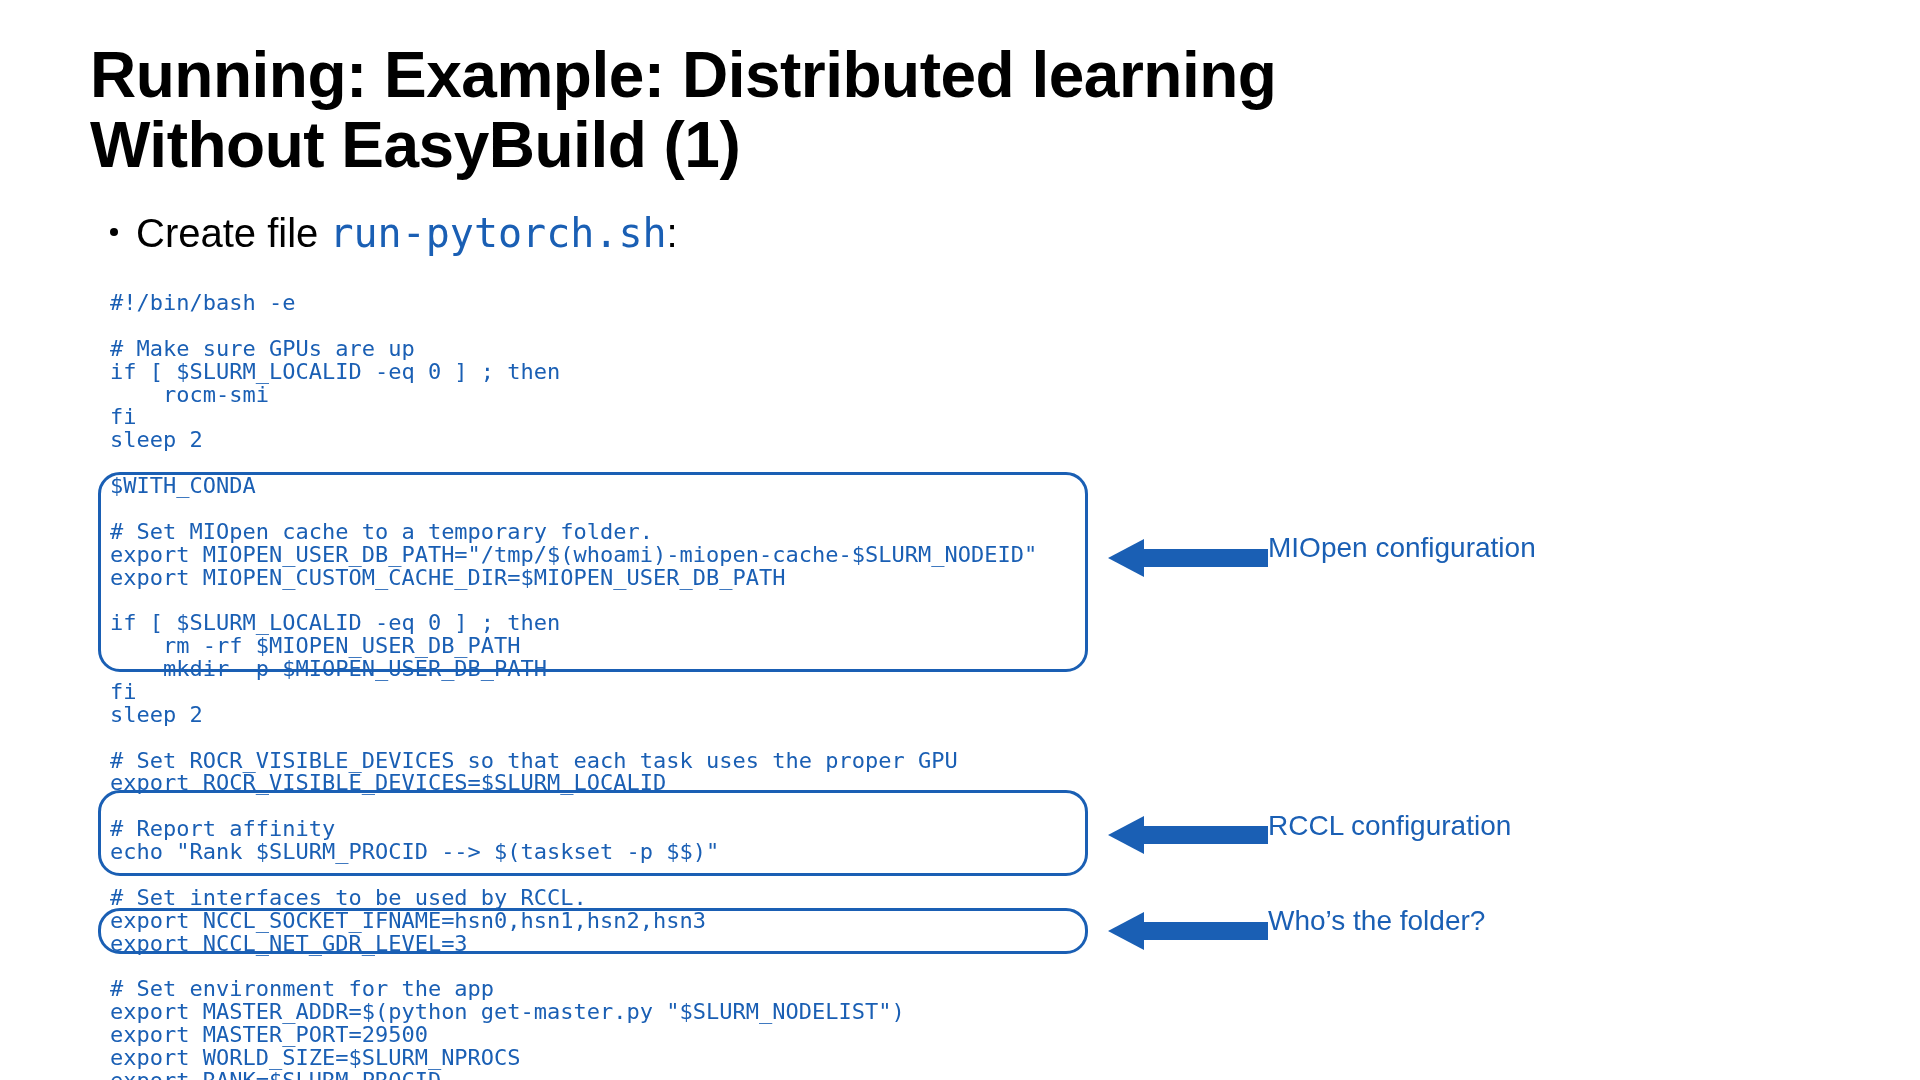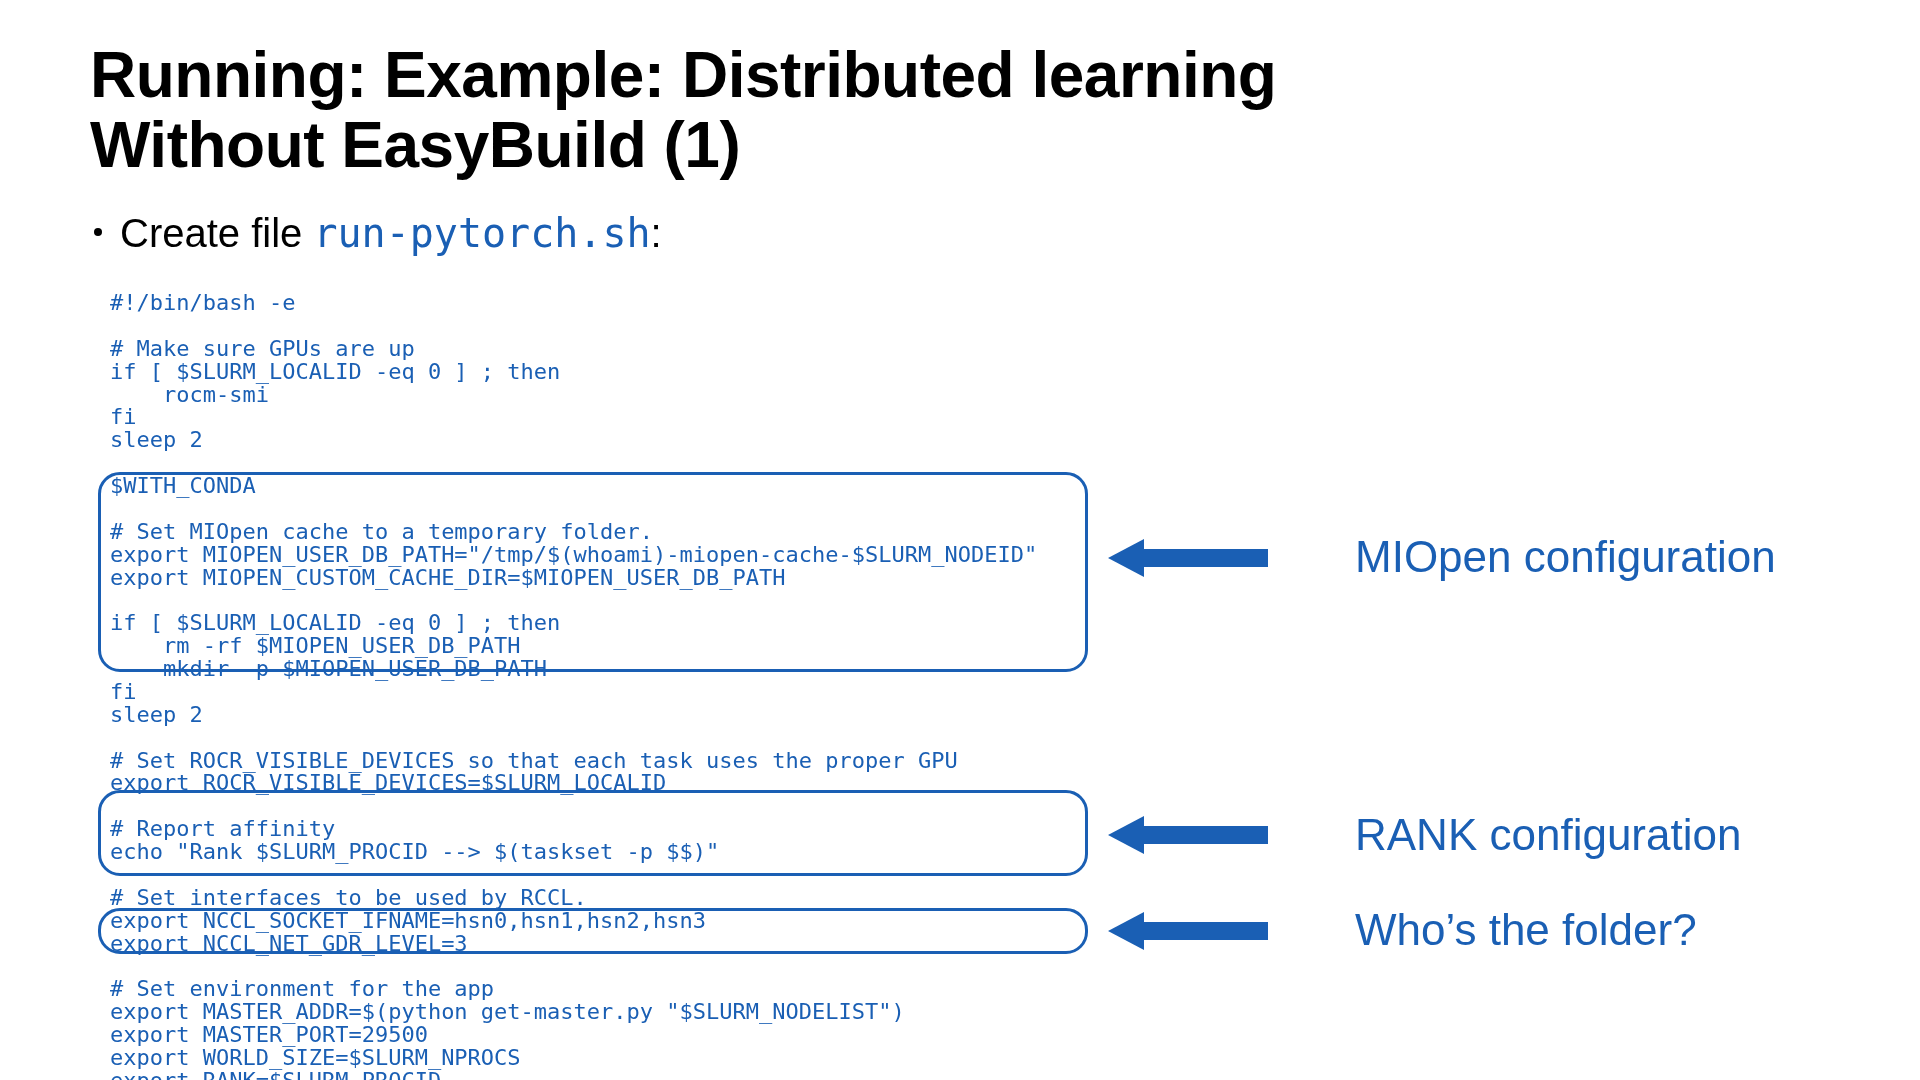--- a/index.html
+++ b/index.html
@@ -23,21 +23,21 @@
     top: 40px;
     right: 90px;
     font-weight: 800;
     font-size: 64px;
     line-height: 1.1;
     color: #000;
     letter-spacing: -0.5px;
   }
   .bullet {
     position: absolute;
-    left: 94px;
+    left: 110px;
     top: 210px;
     font-size: 40px;
     color: #000;
   }
   .bullet .dot {
     display: inline-block;
     width: 8px;
     height: 8px;
     background: #000;
     border-radius: 50%;
@@ -93,22 +93,22 @@
     height: 0;
     border-top: 19px solid transparent;
     border-bottom: 19px solid transparent;
     border-right: 36px solid #1a5fb4;
   }
   .arrow.a1 { top: 545px; }
   .arrow.a2 { top: 822px; }
   .arrow.a3 { top: 918px; }
   .label {
     position: absolute;
-    left: 1355px;
-    font-size: 44px;
+    left: 1268px;
+    font-size: 28px;
     color: #1a5fb4;
     white-space: nowrap;
     text-align: center;
   }
   .label.l1 { top: 532px; }
   .label.l2 { top: 810px; }
   .label.l3 { top: 905px; }
 </style>
 </head>
 <body>
@@ -174,16 +174,16 @@
   <div class="arrow a2">
     <div class="head"></div>
       <div class="shaft"></div>
   </div>
   <div class="arrow a3">
     <div class="head"></div>
       <div class="shaft"></div>
   </div>
 
   <div class="label l1">MIOpen configuration</div>
-  <div class="label l2">RANK configuration</div>
+  <div class="label l2">RCCL configuration</div>
   <div class="label l3">Who’s the folder?</div>
 
 </div>
 
 </body></html>

